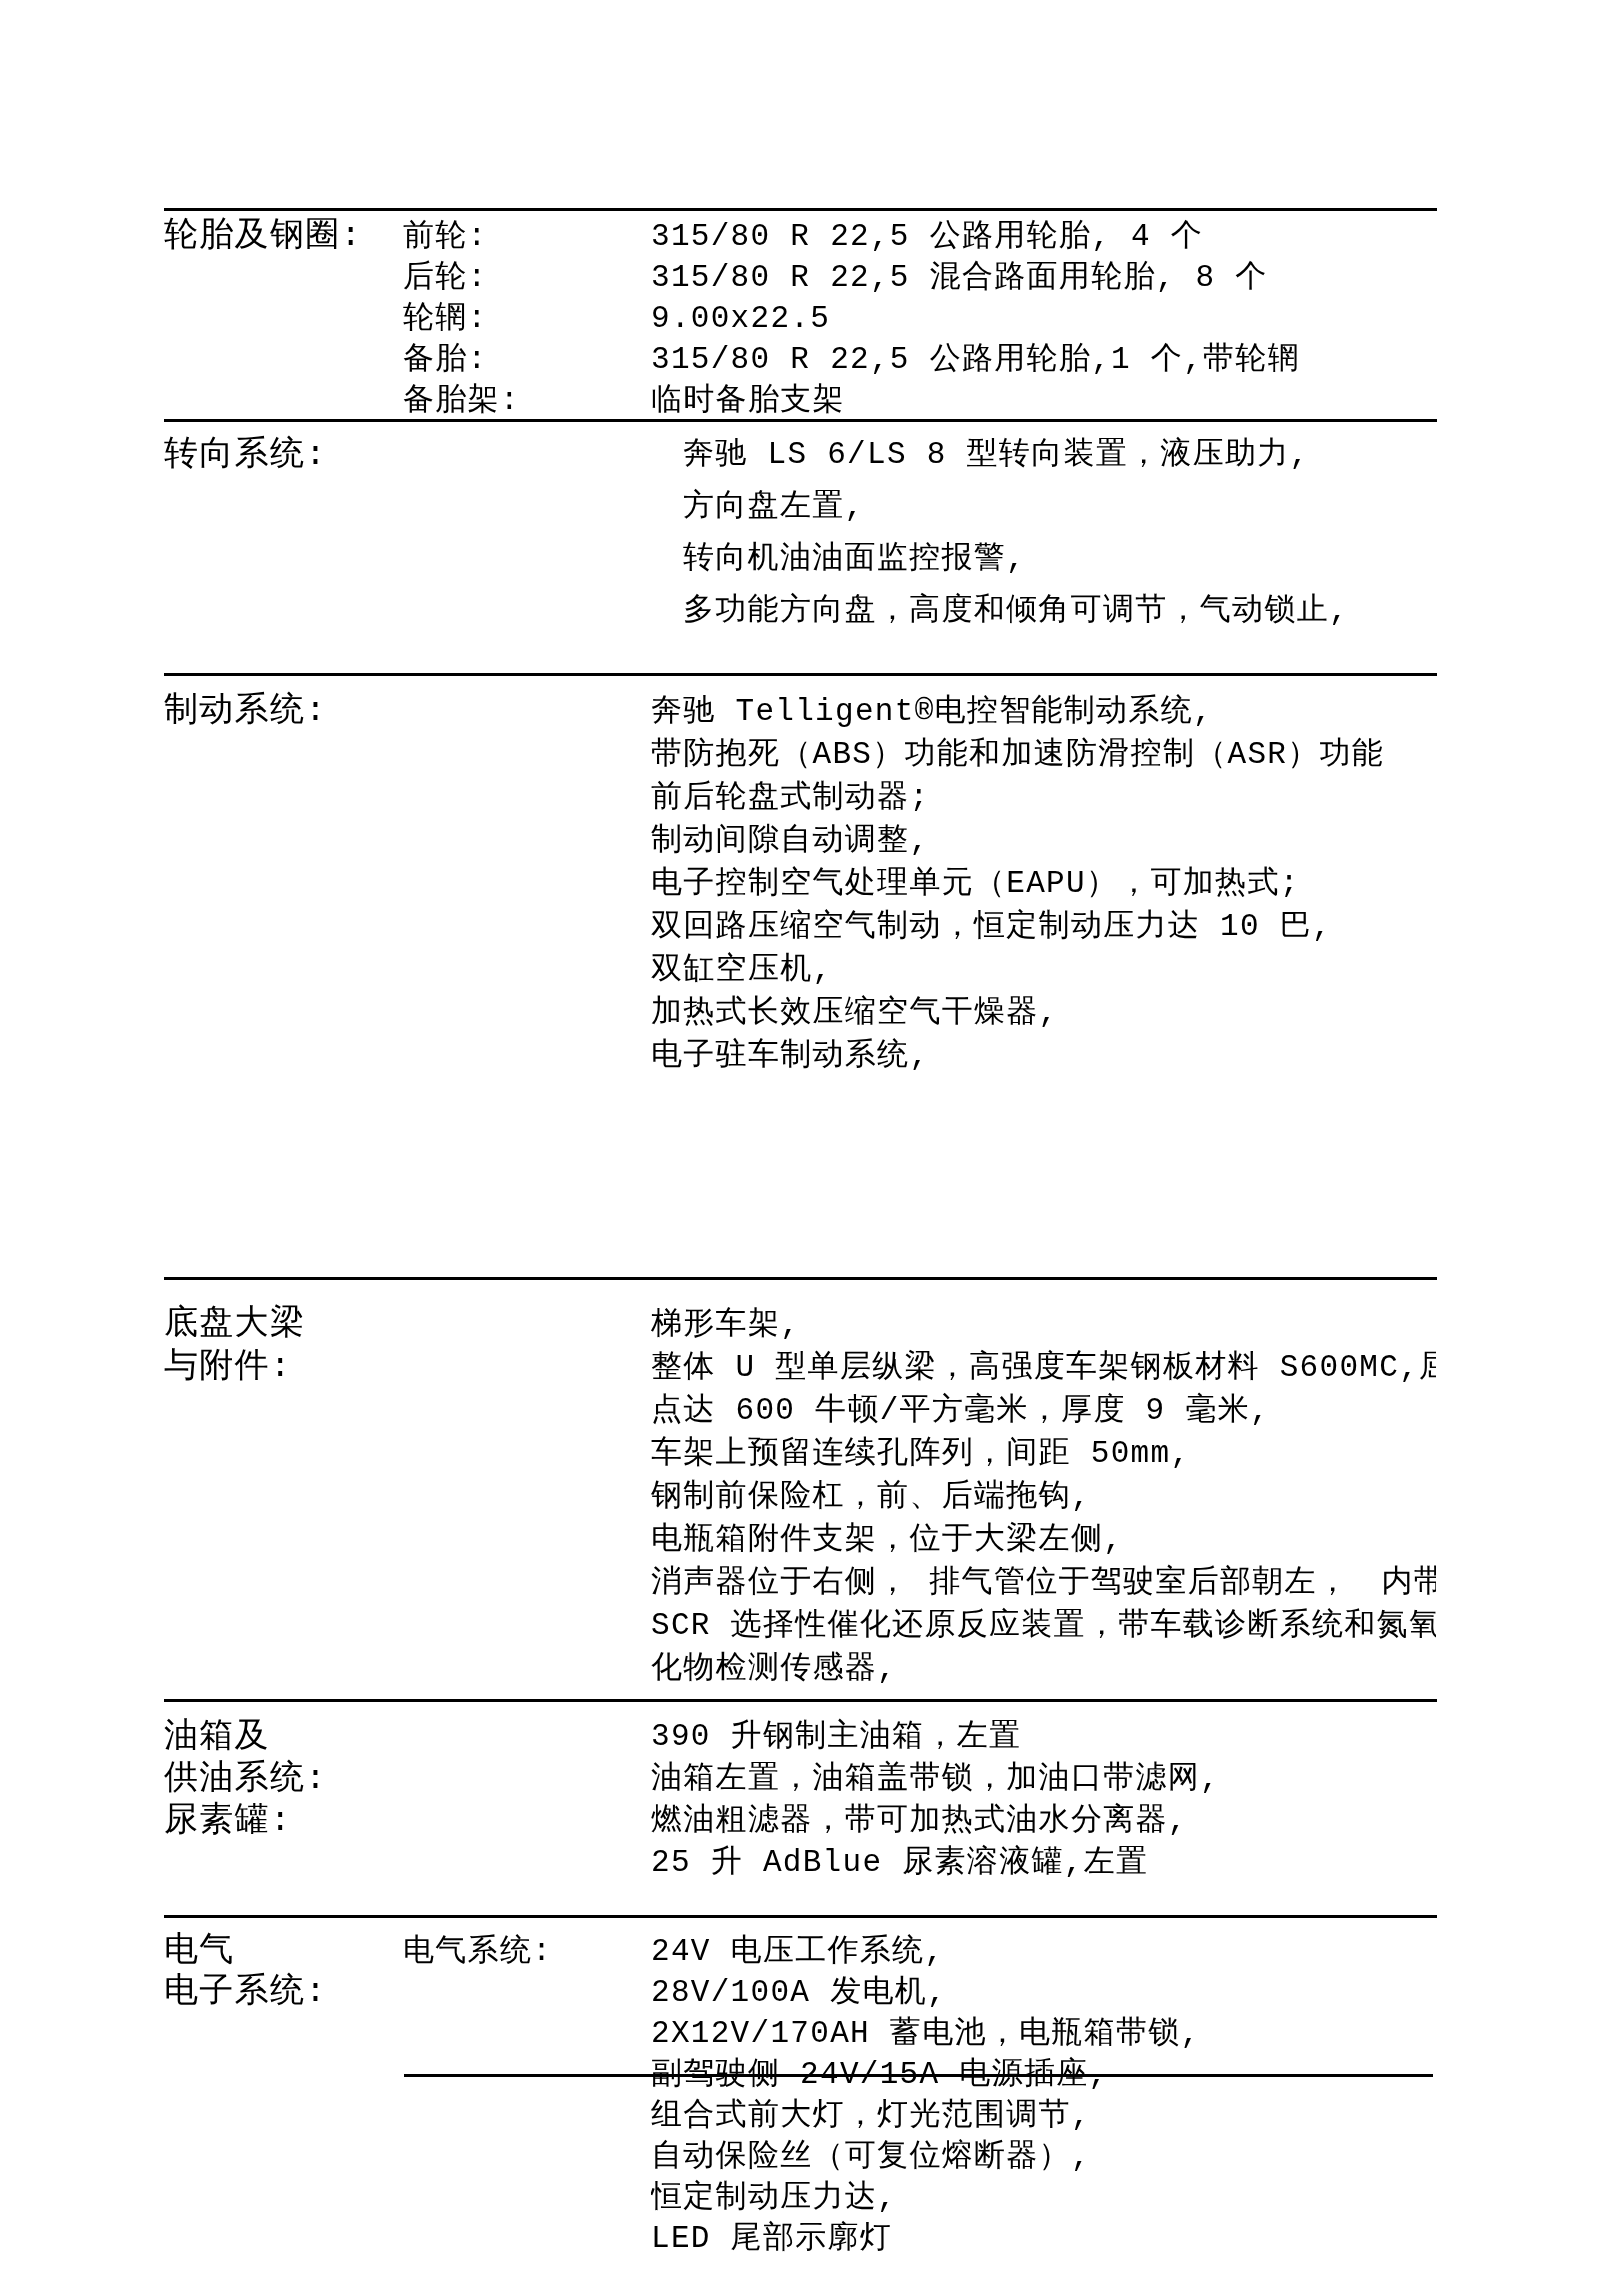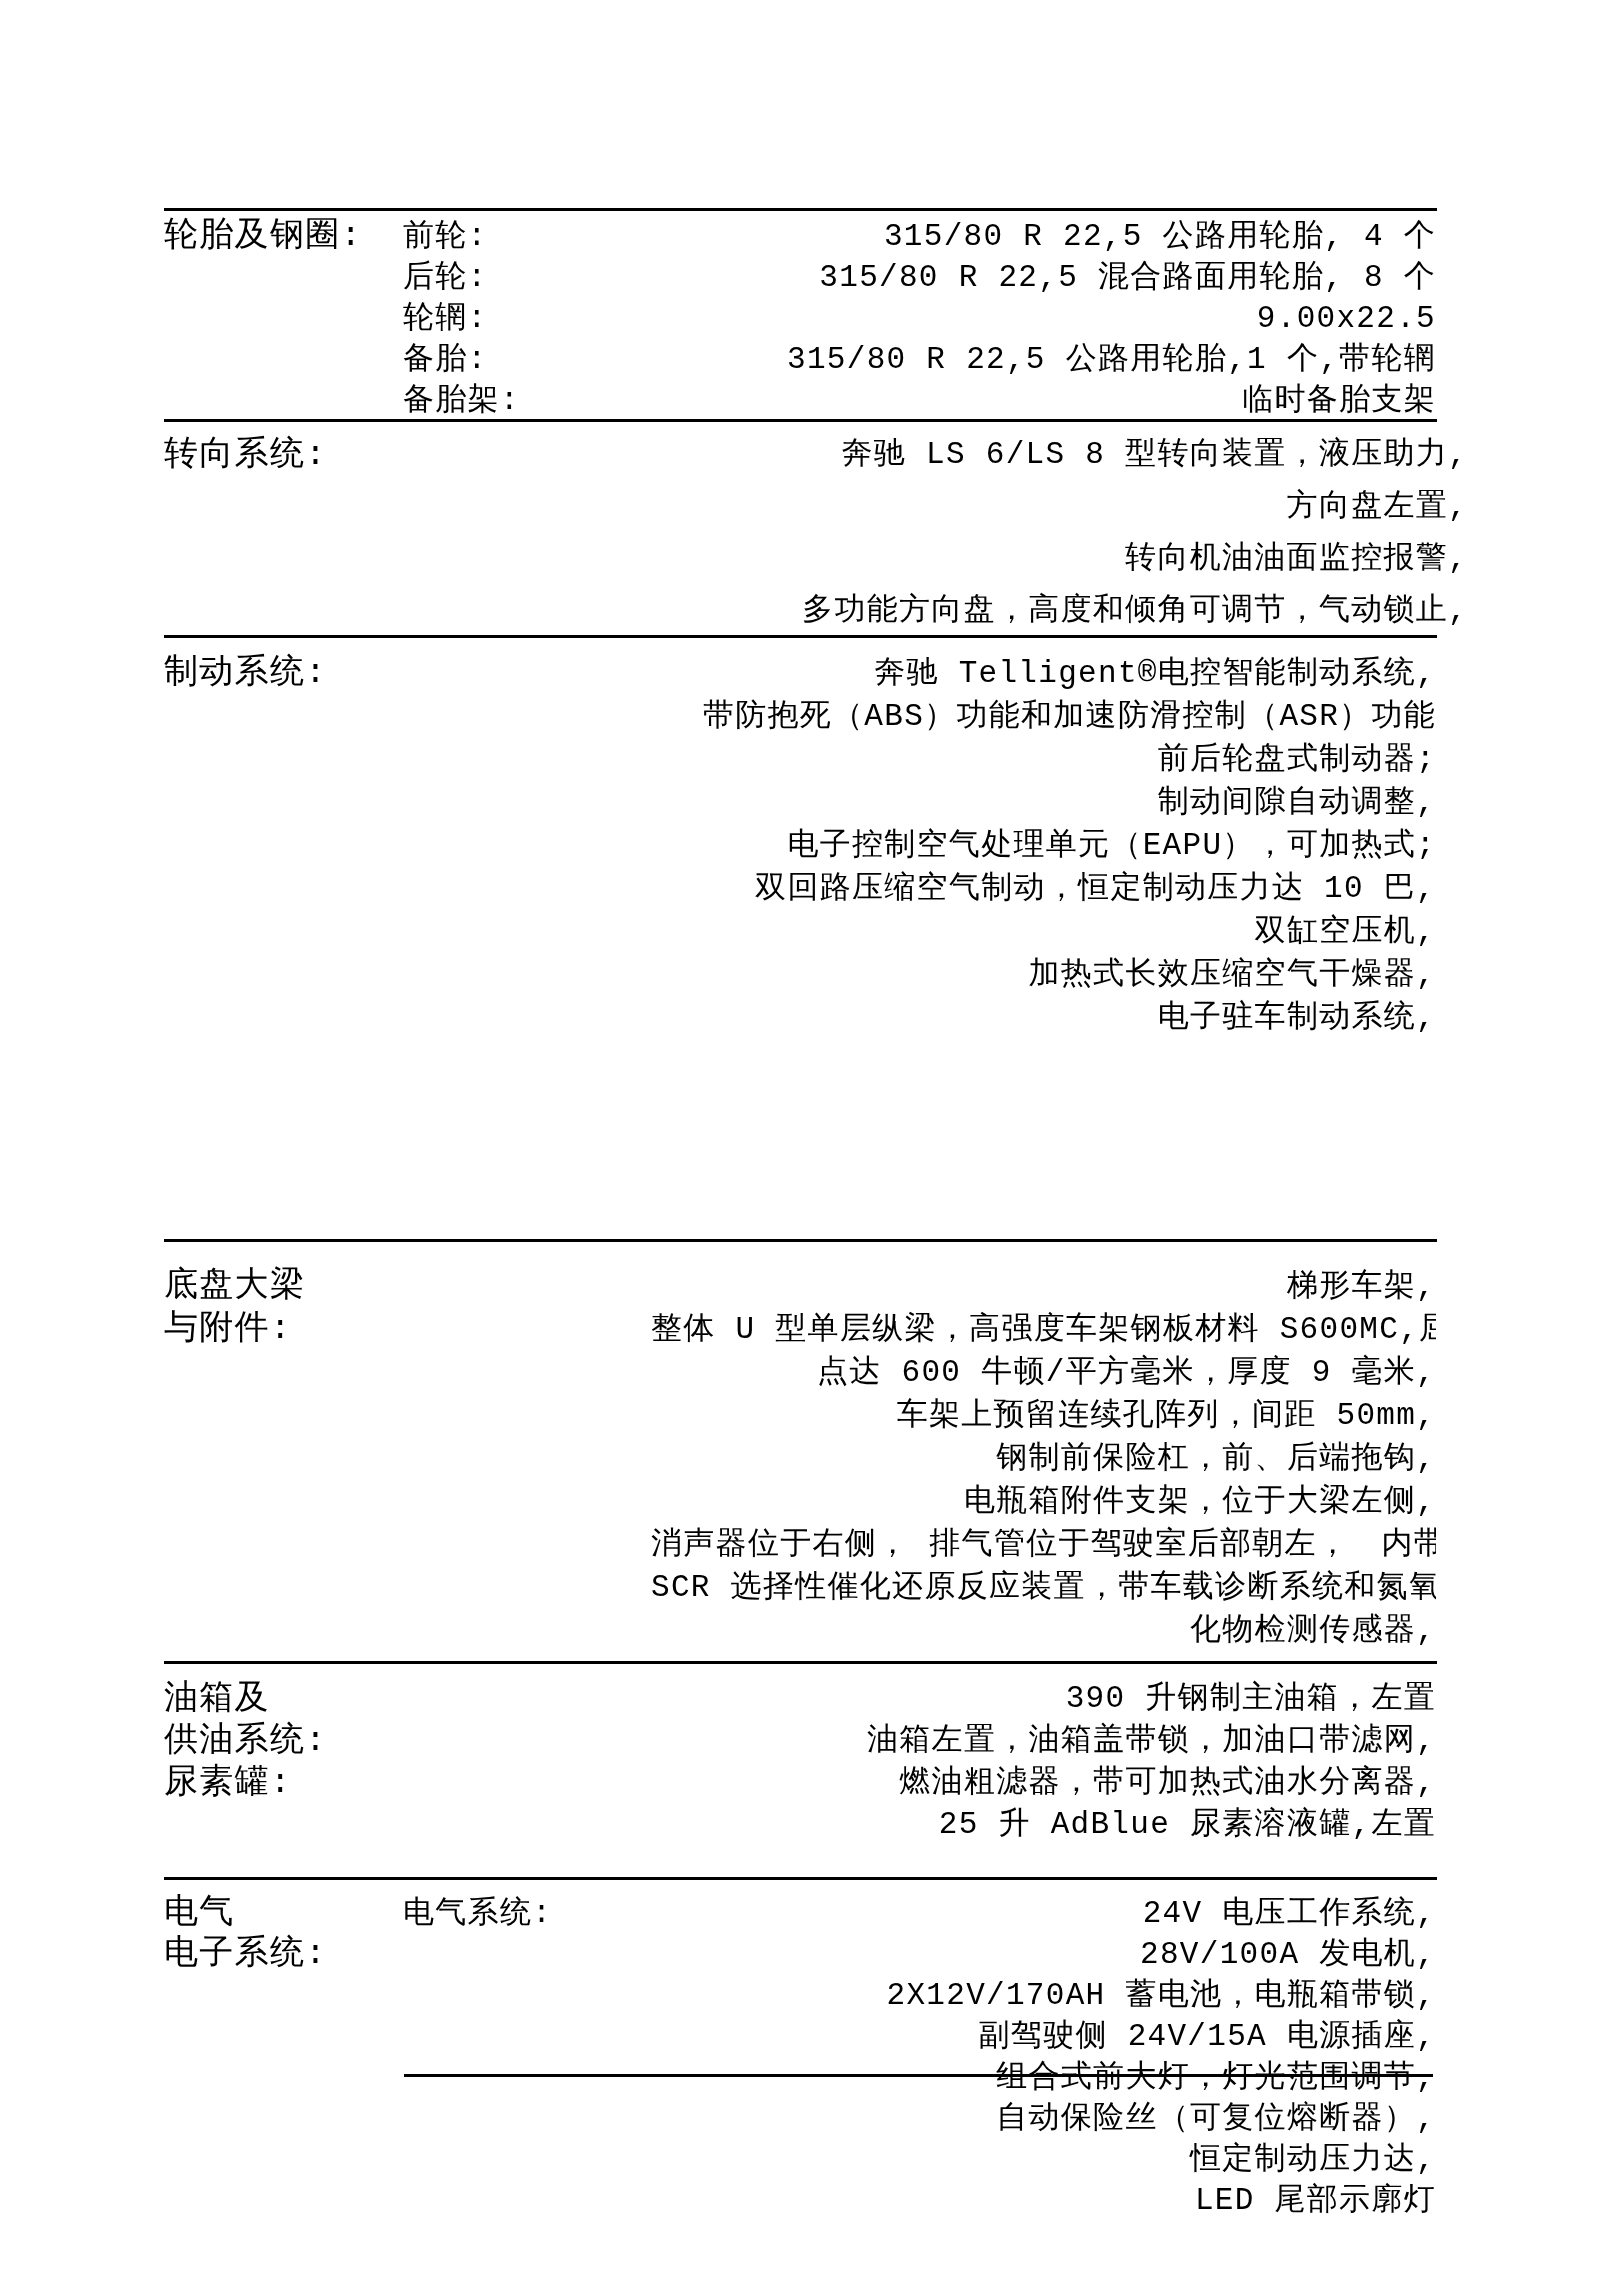--- a/index.html
+++ b/index.html
@@ -16,29 +16,29 @@
     width: 1273px;
   }
   .sec {
     border-top: 3.3px solid #000;
     box-sizing: border-box;
     display: flex;
     align-items: flex-start;
   }
   .col-label { width: 239px; flex: none; font-size: 34px; }
   .col-sub   { width: 248px; flex: none; font-size: 31px; font-family: Liberation Mono, monospace; }
-  .col-val   { width: 785px; flex: none; font-size: 31px; overflow: hidden; text-align: right; }
+  .col-val   { width: 785px; flex: none; font-size: 31px; overflow: hidden; }
   .ln {
     white-space: nowrap;
     letter-spacing: 1.3px;
     line-height: var(--lh);
     height: var(--lh);
   }
   .sec1 { height: 211px; --lh: 41px; padding-top: 5.2px;  }
-  .sec2 { height: 216px; --lh: 52px; padding-top: 6.5px; gap: 16px; }
+  .sec2 { height: 254px; --lh: 52px; padding-top: 6.5px; gap: 16px; }
   .sec3 { height: 564px; --lh: 43px; padding-top: 14.4px; }
   .sec4 { height: 422px; --lh: 43px; padding-top: 23px; margin-top: 40px; }
   .sec5 { height: 216px; --lh: 42px; padding-top: 14.4px; }
   .sec6 { height: 344px; --lh: 41px; padding-top: 13px; }
   .bottom-rule {
     position: absolute;
     left: 404px; top: 2074px;
     width: 1029px; height: 3.3px;
     background: #000000;
   }

